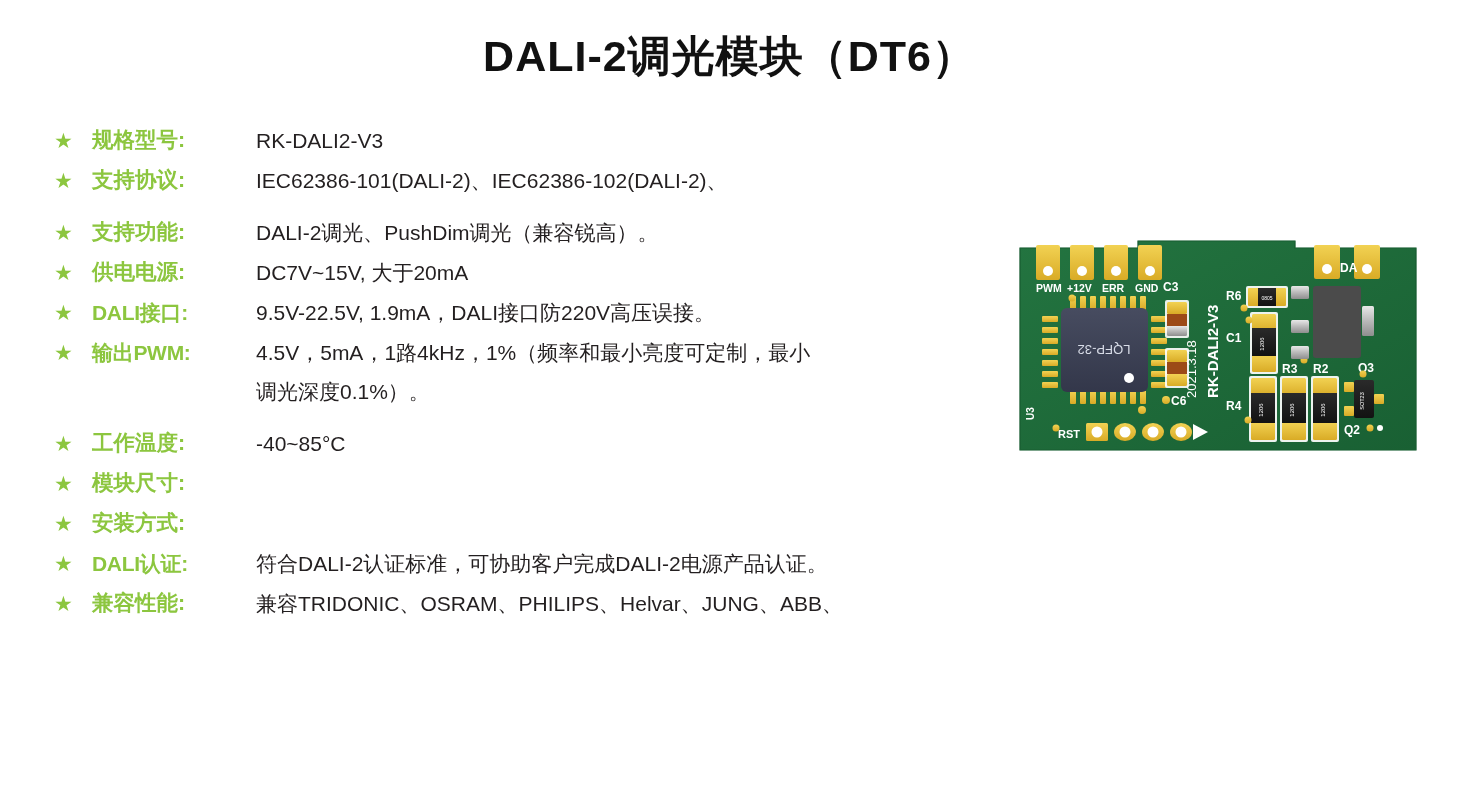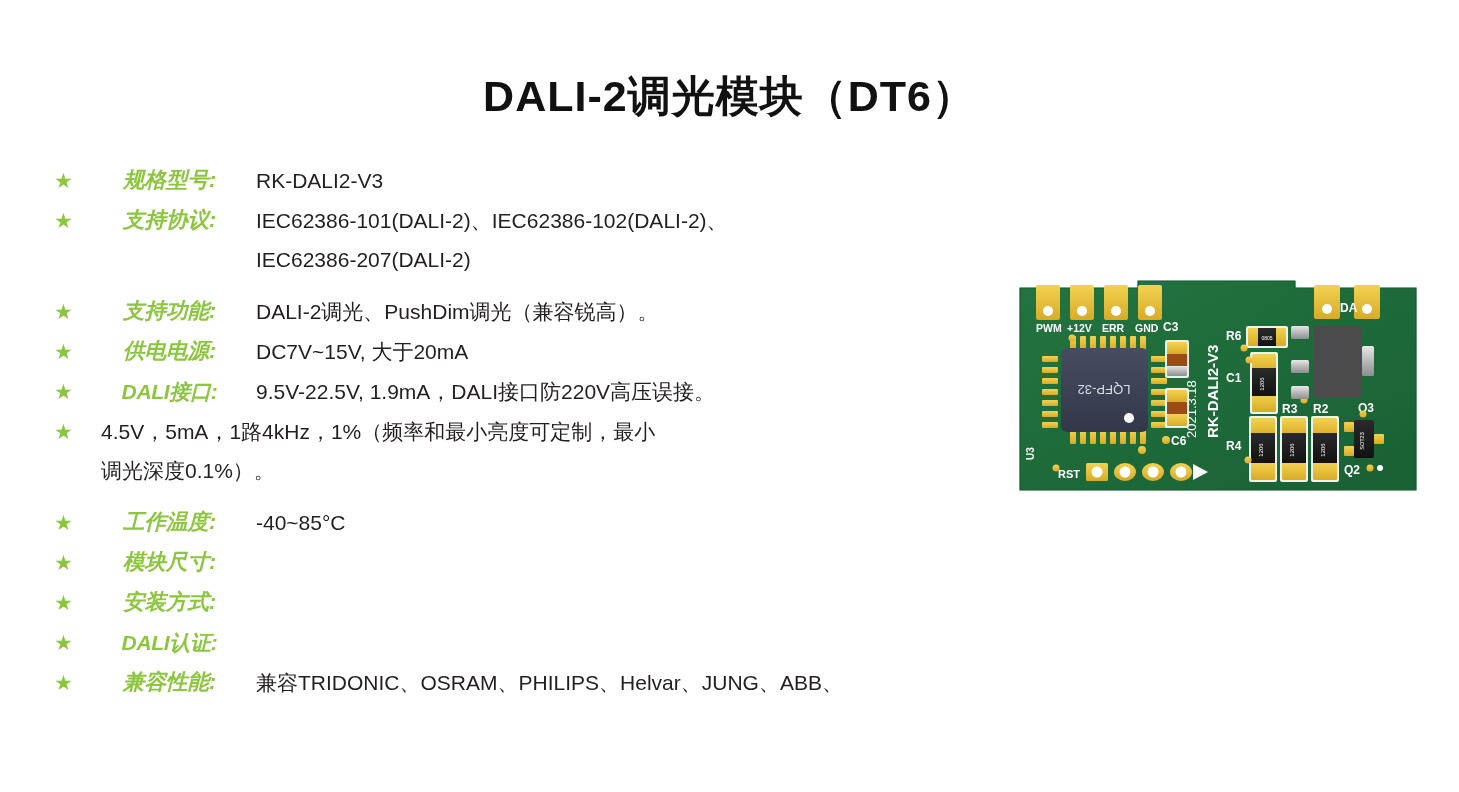--- a/index.html
+++ b/index.html
@@ -9,21 +9,20 @@
     height: 792px;
     background: #ffffff;
     font-family: "Liberation Sans", "DejaVu Sans", sans-serif;
     overflow: hidden;
   }
   #page {
     position: relative;
     width: 1459px;
     height: 679px;
     background: #ffffff;
-    margin-top: 40px;
   }
 
   
   #page-title {
     position: absolute;
     left: 0;
     top: 28px;
     width: 1459px;
     text-align: center;
     font-size: 43px;
@@ -50,28 +49,27 @@
   .star-icon {
     flex: 0 0 40px;
     font-size: 21px;
     line-height: 37px;
     color: #8cc63f;
     text-align: left;
     padding-left: 2px;
   }
   .spec-label {
     flex: 0 0 155px;
-    text-align: center;
+    text-align: left;
     font-size: 21.5px;
     font-weight: bold;
     line-height: 37px;
     color: #8cc63f;
     white-space: nowrap;
     letter-spacing: 0px;
-    font-style: italic;
   }
   .spec-label.wide { font-size: 21px; letter-spacing: -0.3px; }
   .spec-value {
     flex: 1 1 auto;
     padding-left: 9px;
     font-size: 21px;
     line-height: 37px;
     color: #231f20;
     white-space: nowrap;
   }
@@ -103,21 +101,20 @@
       <span class="spec-value">
         <span class="vline">RK-DALI2-V3</span>
       </span>
     </div>
 
     <div class="spec-row">
       <span class="star-icon">★</span>
       <span class="spec-label">支持协议:</span>
       <span class="spec-value">
         <span class="vline">IEC62386-101(DALI-2)、IEC62386-102(DALI-2)、</span>
-        <span class="vline">IEC62386-207(DALI-2)</span>
       </span>
     </div>
 
     <div class="spec-row gap-before">
       <span class="star-icon">★</span>
       <span class="spec-label">支持功能:</span>
       <span class="spec-value">
         <span class="vline">DALI-2调光、PushDim调光（兼容锐高）。</span>
       </span>
     </div>
@@ -133,20 +130,21 @@
     <div class="spec-row">
       <span class="star-icon">★</span>
       <span class="spec-label wide">DALI接口:</span>
       <span class="spec-value">
         <span class="vline">9.5V-22.5V, 1.9mA，DALI接口防220V高压误接。</span>
       </span>
     </div>
 
     <div class="spec-row">
       <span class="star-icon">★</span>
+      <span class="spec-label wide">输出PWM:</span>
       <span class="spec-value">
         <span class="vline">4.5V，5mA，1路4kHz，1%（频率和最小亮度可定制，最小</span>
         <span class="vline">调光深度0.1%）。</span>
       </span>
     </div>
 
     <div class="spec-row gap-before">
       <span class="star-icon">★</span>
       <span class="spec-label">工作温度:</span>
       <span class="spec-value">
@@ -160,20 +158,23 @@
     </div>
 
     <div class="spec-row">
       <span class="star-icon">★</span>
       <span class="spec-label">安装方式:</span>
     </div>
 
     <div class="spec-row">
       <span class="star-icon">★</span>
       <span class="spec-label wide">DALI认证:</span>
+      <span class="spec-value">
+        <span class="vline">符合DALI-2认证标准，可协助客户完成DALI-2电源产品认证。</span>
+      </span>
     </div>
 
     <div class="spec-row">
       <span class="star-icon">★</span>
       <span class="spec-label">兼容性能:</span>
       <span class="spec-value">
         <span class="vline">兼容TRIDONIC、OSRAM、PHILIPS、Helvar、JUNG、ABB、</span>
       </span>
     </div>
 

